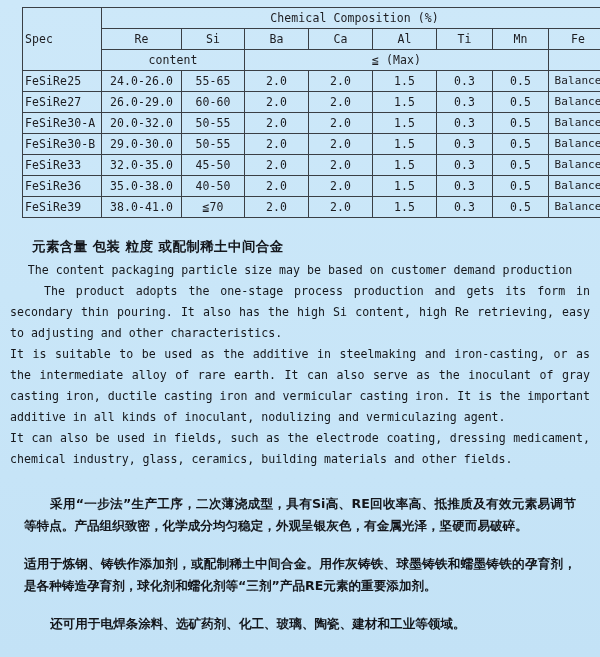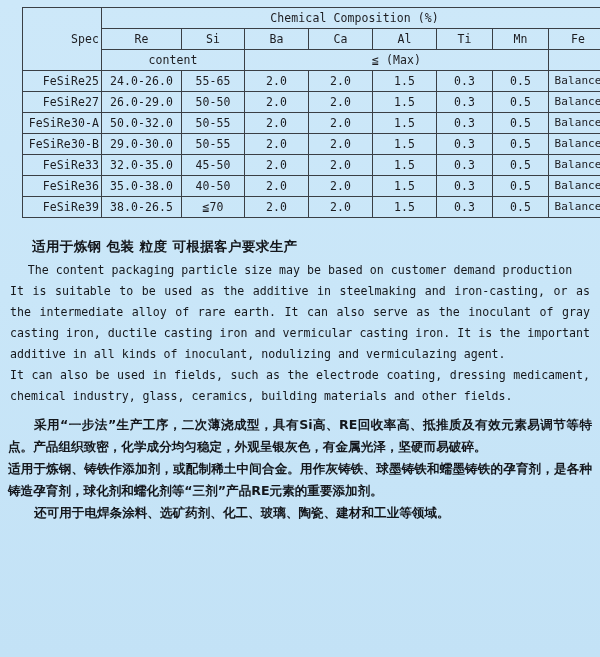--- a/index.html
+++ b/index.html
@@ -39,21 +39,21 @@
     border: 1px solid #3a3f45;
     text-align: center;
     font-weight: normal;
     font-size: 11.5px;
     height: 20px;
     padding: 0 2px;
     line-height: 1.05;
     letter-spacing: 0.1px;
   }
   table.spec td.spec-col {
-    text-align: right;
+    text-align: left;
   }
   table.spec td.balance {
     font-size: 11px;
   }
   
   col.c-spec { width: 79px; }
   col.c-re   { width: 80px; }
   col.c-si   { width: 63px; }
   col.c-ba   { width: 64px; }
   col.c-ca   { width: 64px; }
@@ -97,21 +97,21 @@
     text-align-last: center;
   }
   p.en.indent {
     text-indent: 34px;
   }
   p.cn {
     font-family: "DejaVu Sans", "Liberation Sans", sans-serif;
     font-weight: bold;
     font-size: 12.6px;
     color: #14171c;
-    margin: 0;
+    margin: 16px;
     padding: 0 8px 0 8px;
     line-height: 22px;
     text-align: justify;
     text-align-last: left;
   }
   p.cn.indent { text-indent: 26px; }
   .gap-s { height: 7px; }
 </style>
 </head>
 <body>
@@ -158,31 +158,31 @@
             <td>2.0</td>
             <td>2.0</td>
             <td>1.5</td>
             <td>0.3</td>
             <td>0.5</td>
             <td class="balance">Balance</td>
           </tr>
           <tr class="row-data">
             <td class="spec-col">FeSiRe27</td>
             <td>26.0-29.0</td>
-            <td>50-50</td>
+            <td>60-60</td>
             <td>2.0</td>
             <td>2.0</td>
             <td>1.5</td>
             <td>0.3</td>
             <td>0.5</td>
             <td class="balance">Balance</td>
           </tr>
           <tr class="row-data">
             <td class="spec-col">FeSiRe30-A</td>
-            <td>50.0-32.0</td>
+            <td>20.0-32.0</td>
             <td>50-55</td>
             <td>2.0</td>
             <td>2.0</td>
             <td>1.5</td>
             <td>0.3</td>
             <td>0.5</td>
             <td class="balance">Balance</td>
           </tr>
           <tr class="row-data">
             <td class="spec-col">FeSiRe30-B</td>
@@ -212,36 +212,37 @@
             <td>40-50</td>
             <td>2.0</td>
             <td>2.0</td>
             <td>1.5</td>
             <td>0.3</td>
             <td>0.5</td>
             <td class="balance">Balance</td>
           </tr>
           <tr class="row-data">
             <td class="spec-col">FeSiRe39</td>
-            <td>38.0-26.5</td>
+            <td>38.0-41.0</td>
             <td>≦70</td>
             <td>2.0</td>
             <td>2.0</td>
             <td>1.5</td>
             <td>0.3</td>
             <td>0.5</td>
             <td class="balance">Balance</td>
           </tr>
         </tbody>
     </table>
   </div>
 
   <div class="body-text">
-    <p class="cn-head">适用于炼钢 包装 粒度 可根据客户要求生产</p>
+    <p class="cn-head">元素含量 包装 粒度 或配制稀土中间合金</p>
     <p class="en center-one">The content packaging particle size may be based on customer demand production</p>
+    <p class="en indent">The product adopts the one-stage process production and gets its form in secondary thin pouring. It also has the high Si content, high Re retrieving, easy to adjusting and other characteristics.</p>
     <p class="en">It is suitable to be used as the additive in steelmaking and iron-casting, or as the intermediate alloy of rare earth. It can also serve as the inoculant of gray casting iron, ductile casting iron and vermicular casting iron. It is the important additive in all kinds of inoculant, nodulizing and vermiculazing agent.</p>
     <p class="en">It can also be used in fields, such as the electrode coating, dressing medicament, chemical industry, glass, ceramics, building materials and other fields.</p>
     <div class="gap-s"></div>
     <p class="cn indent">采用“一步法”生产工序，二次薄浇成型，具有Si高、RE回收率高、抵推质及有效元素易调节等特点。产品组织致密，化学成分均匀稳定，外观呈银灰色，有金属光泽，坚硬而易破碎。</p>
     <p class="cn">适用于炼钢、铸铁作添加剂，或配制稀土中间合金。用作灰铸铁、球墨铸铁和蠕墨铸铁的孕育剂，是各种铸造孕育剂，球化剂和蠕化剂等“三剂”产品RE元素的重要添加剂。</p>
     <p class="cn indent">还可用于电焊条涂料、选矿药剂、化工、玻璃、陶瓷、建材和工业等领域。</p>
   </div>
 
 </div>
 

